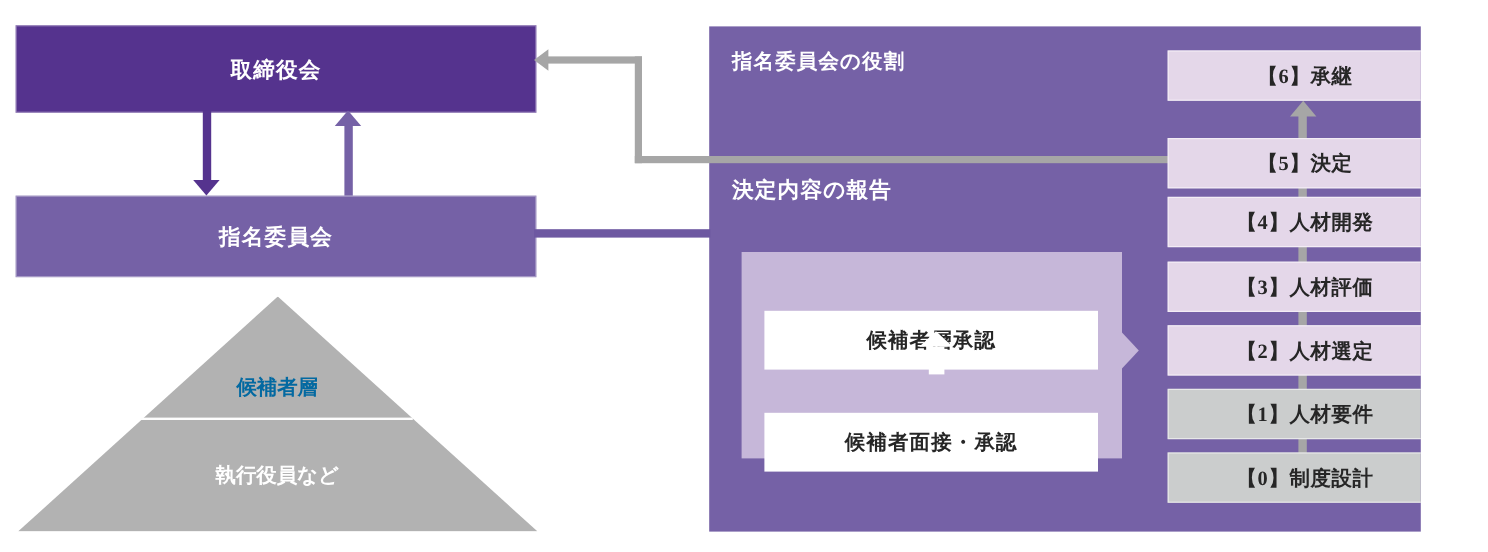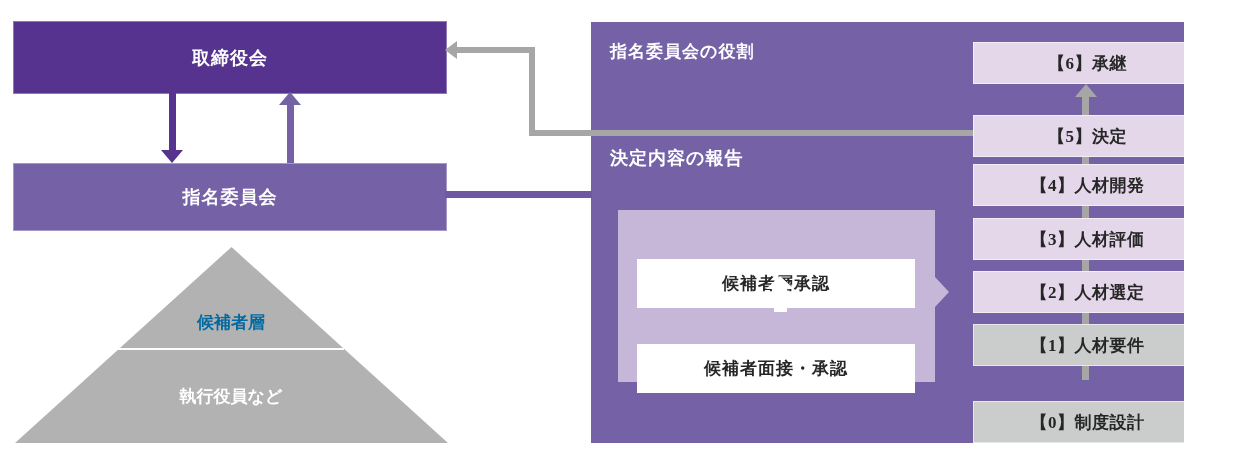--- a/index.html
+++ b/index.html
@@ -79,21 +79,21 @@
   .step-conn-stem{left:1082px;top:96px;width:7px;height:284px;background:var(--conn-gray);z-index:1;}
   .step-conn-head{left:1075px;top:84px;width:0;height:0;z-index:1;
     border-left:11px solid transparent;border-right:11px solid transparent;
     border-bottom:13px solid var(--conn-gray);}
   .step-box{left:973px;width:227px;height:40px;z-index:2;
     border:1px solid rgba(255,255,255,.55);
     color:#262626;font-size:17px;font-weight:600;letter-spacing:.5px;}
   .step-lavender{background:var(--lavender);}
   .step-gray{background:var(--box-gray);}
   .step-6{top:42px;}.step-5{top:115px;}.step-4{top:164px;}
-  .step-3{top:218px;}.step-2{top:271px;justify-content:center;}.step-1{top:324px;}.step-0{top:377px;margin-top:24px;}
+  .step-3{top:218px;}.step-2{top:271px;justify-content:center;}.step-1{top:324px;}.step-0{top:377px;}
 </style>
 </head>
 <body>
 
 <div id="stage" style="--dark-purple:#55338e;--med-purple:#7561a6;--panel-purple:#7561a6;
             --container-purple:#c6b7d9;--lavender:#e4d7e9;--box-gray:#cbcdcd;
             --tri-gray:#b2b2b2;--conn-gray:#a6a6a6;">
 
   <div class="abs panel"></div>
 

